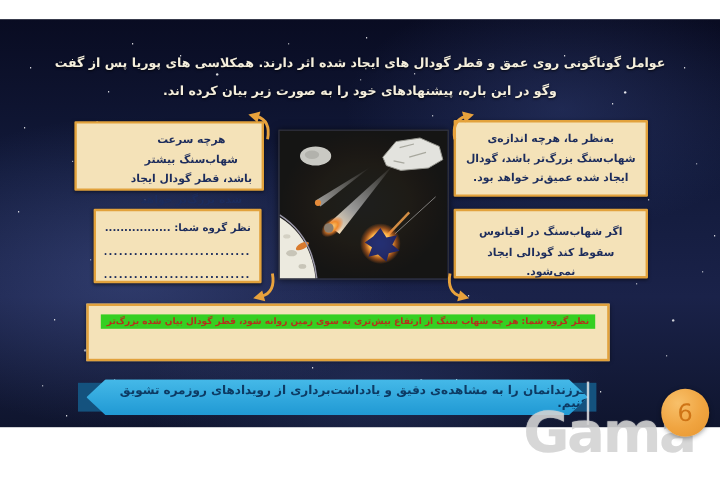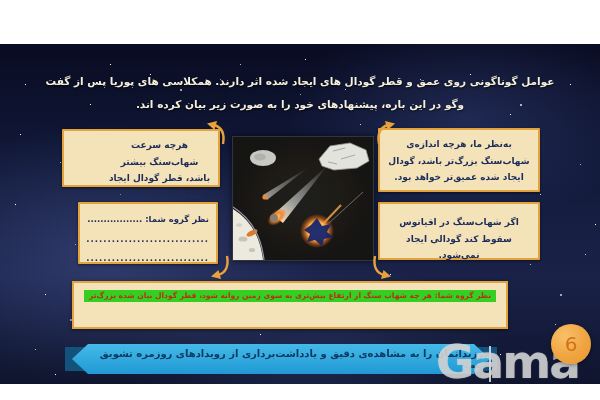--- a/index.html
+++ b/index.html
@@ -1,21 +1,21 @@
 <!DOCTYPE html>
 <html lang="fa"><head>
 <meta charset="utf-8">
 <style>
   html,body{margin:0;padding:0;}
   body{width:600px;height:400px;font-family:"DejaVu Sans",sans-serif;background:#ffffff;}
   .page{position:relative;width:600px;height:400px;background:#ffffff;overflow:hidden;}
 
   
   .slide{
-    position:absolute;left:0;top:44px;width:600px;height:340px;overflow:hidden;
+    position:absolute;left:0;top:16px;width:600px;height:340px;overflow:hidden;
     background:
       radial-gradient(ellipse 340px 200px at 18% 62%, rgba(95,115,185,0.32), transparent 65%),
       radial-gradient(ellipse 300px 170px at 78% 22%, rgba(75,95,170,0.28), transparent 60%),
       radial-gradient(ellipse 320px 160px at 52% 92%, rgba(70,90,160,0.25), transparent 60%),
       linear-gradient(180deg,#090c22 0%,#121a3b 38%,#1a2249 68%,#0f152e 100%);
   }
   .stars,.stars2{position:absolute;width:1px;height:1px;background:transparent;}
   .stars{
     box-shadow:25px 40px #fff,60px 118px rgba(255,255,255,.7),90px 60px #fff,120px 150px rgba(255,255,255,.6),
     150px 30px #fff,180px 200px rgba(255,255,255,.8),210px 90px #fff,240px 20px rgba(255,255,255,.7),

